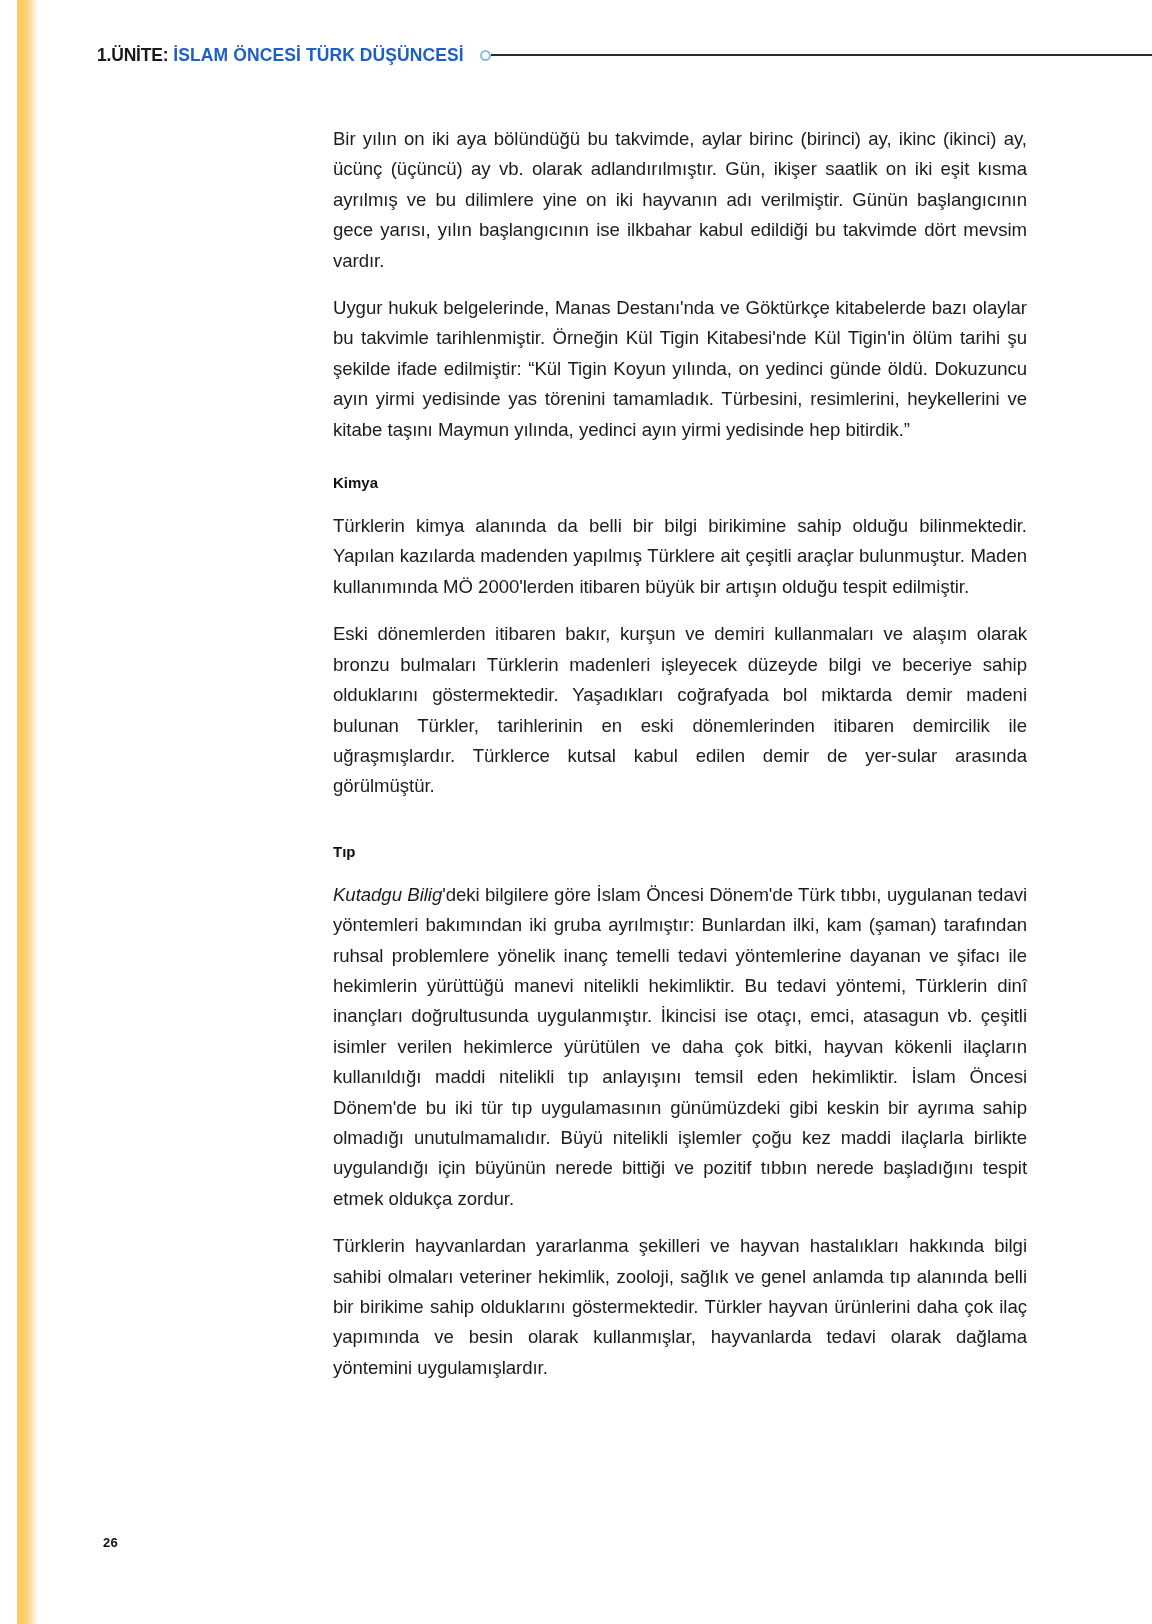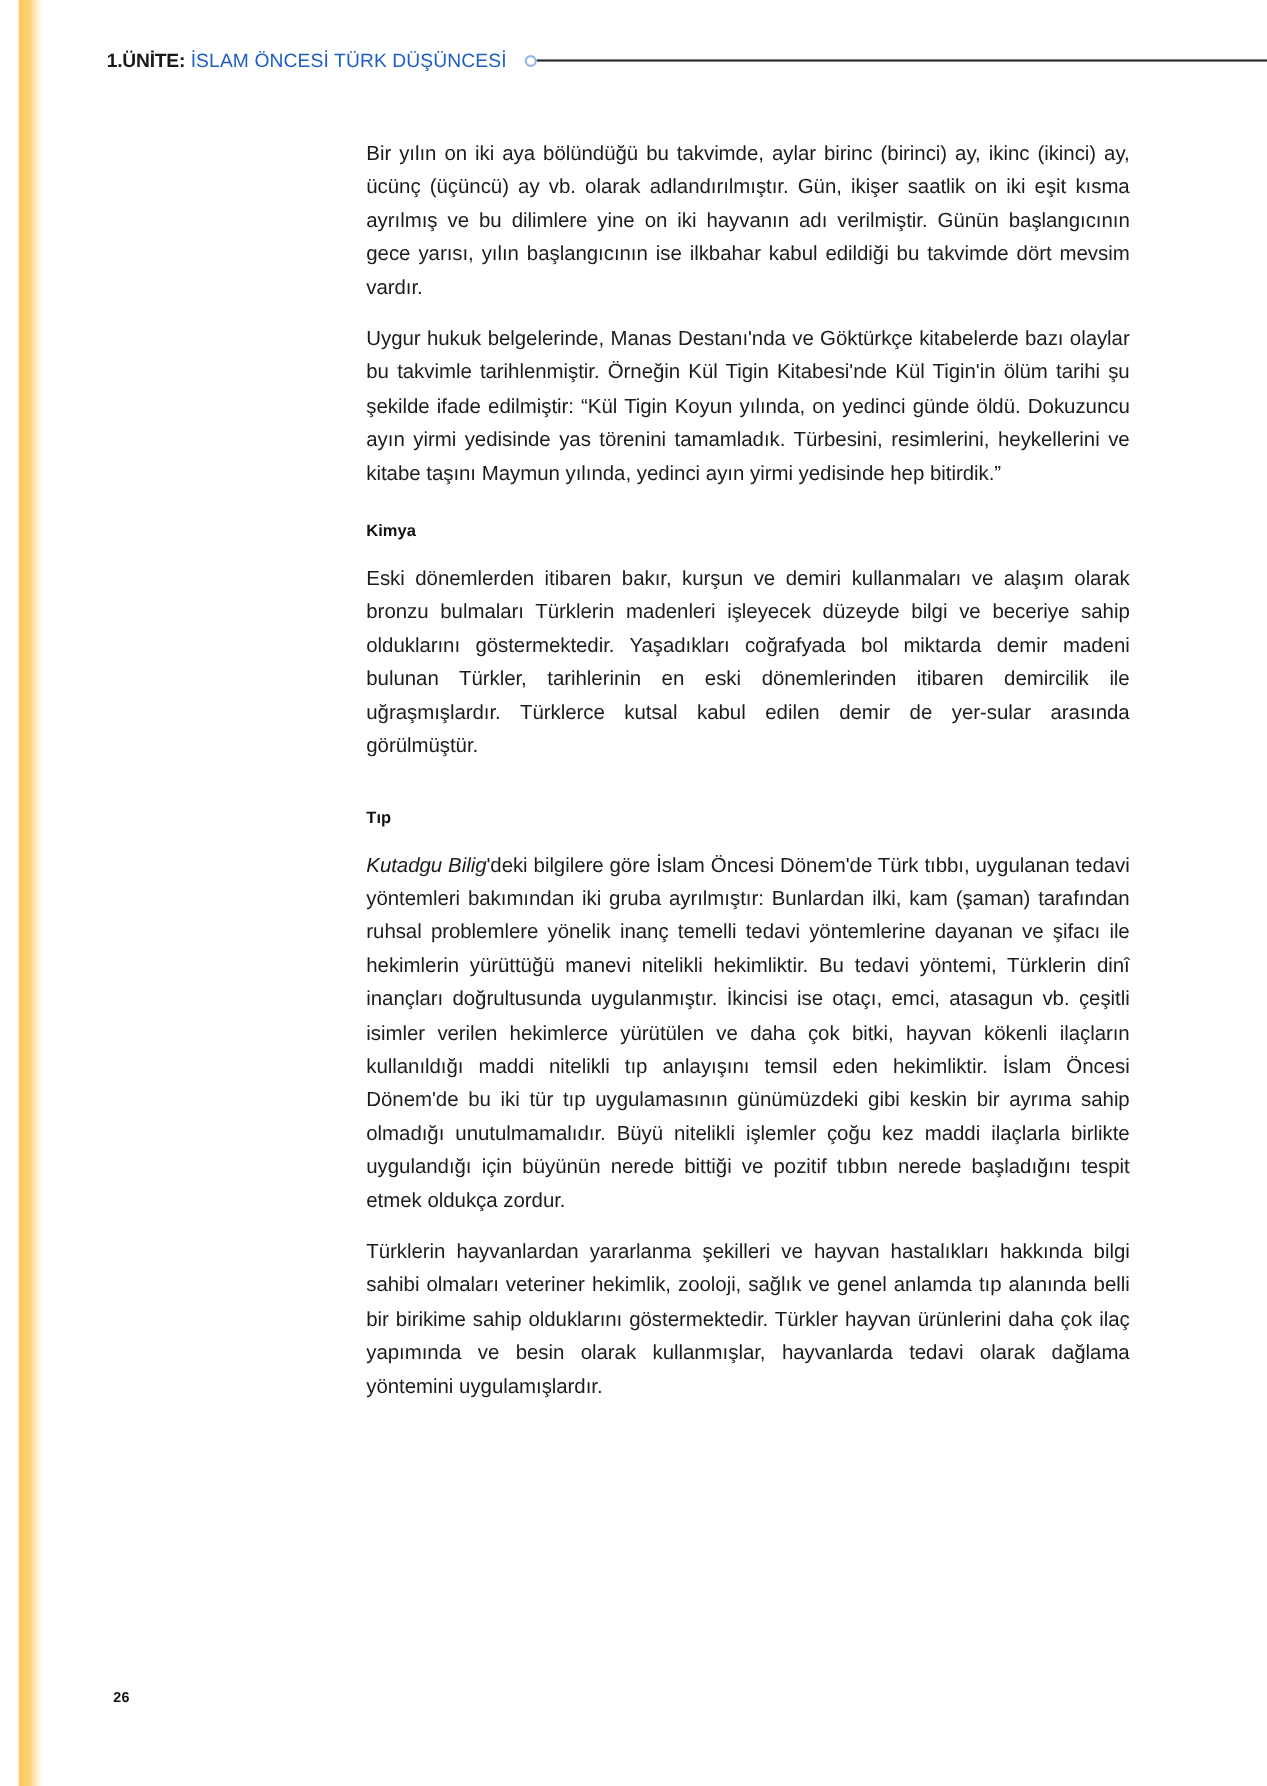--- a/index.html
+++ b/index.html
@@ -53,21 +53,21 @@
   }
   .unit-number {
     font-size: 17.5px;
     font-weight: bold;
     color: #1a1a1a;
     letter-spacing: -0.2px;
     white-space: pre;
   }
   .unit-title {
     font-size: 17.5px;
-    font-weight: normal;
+    font-weight: bold;
     color: #1f5fc4;
     letter-spacing: 0.1px;
     margin-left: 5px;
     white-space: pre;
   }
   .header-dot {
     width: 11px;
     height: 11px;
     border-radius: 50%;
     border: 2px solid #8fb9e8;
@@ -145,20 +145,21 @@
   </div>
 
   <div class="column">
 
     <p class="body-text">Bir yılın on iki aya bölündüğü bu takvimde, aylar birinc (birinci) ay, ikinc (ikinci) ay, ücünç (üçüncü) ay vb. olarak adlandırılmıştır. Gün, ikişer saatlik on iki eşit kısma ayrılmış ve bu dilimlere yine on iki hayvanın adı verilmiştir. Günün başlangıcının gece yarısı, yılın başlangıcının ise ilkbahar kabul edildiği bu takvimde dört mevsim vardır.</p>
 
     <p class="body-text">Uygur hukuk belgelerinde, Manas Destanı'nda ve Göktürkçe kitabelerde bazı olaylar bu takvimle tarihlenmiştir. Örneğin Kül Tigin Kitabesi'nde Kül Tigin'in ölüm tarihi şu şekilde ifade edilmiştir: “Kül Tigin Koyun yılında, on yedinci günde öldü. Dokuzuncu ayın yirmi yedisinde yas törenini tamamladık. Türbesini, resimlerini, heykellerini ve kitabe taşını Maymun yılında, yedinci ayın yirmi yedisinde hep bitirdik.”</p>
 
     <h3 class="section-heading">Kimya</h3>
 
+    <p class="body-text">Türklerin kimya alanında da belli bir bilgi birikimine sahip olduğu bilinmektedir. Yapılan kazılarda madenden yapılmış Türklere ait çeşitli araçlar bulunmuştur. Maden kullanımında MÖ 2000'lerden itibaren büyük bir artışın olduğu tespit edilmiştir.</p>
 
     <p class="body-text">Eski dönemlerden itibaren bakır, kurşun ve demiri kullanmaları ve alaşım olarak bronzu bulmaları Türklerin madenleri işleyecek düzeyde bilgi ve beceriye sahip olduklarını göstermektedir. Yaşadıkları coğrafyada bol miktarda demir madeni bulunan Türkler, tarihlerinin en eski dönemlerinden itibaren demircilik ile uğraşmışlardır. Türklerce kutsal kabul edilen demir de yer-sular arasında görülmüştür.</p>
 
     <h3 class="section-heading tight-top">Tıp</h3>
 
     <p class="body-text"><em class="work-title">Kutadgu Bilig</em><span>'deki bilgilere göre İslam Öncesi Dönem'de Türk tıbbı, uygulanan tedavi yöntemleri bakımından iki gruba ayrılmıştır: Bunlardan ilki, kam (şaman) tarafından ruhsal problemlere yönelik inanç temelli tedavi yöntemlerine dayanan ve şifacı ile hekimlerin yürüttüğü manevi nitelikli hekimliktir. Bu tedavi yöntemi, Türklerin dinî inançları doğrultusunda uygulanmıştır. İkincisi ise otaçı, emci, atasagun vb. çeşitli isimler verilen hekimlerce yürütülen ve daha çok bitki, hayvan kökenli ilaçların kullanıldığı maddi nitelikli tıp anlayışını temsil eden hekimliktir. İslam Öncesi Dönem'de bu iki tür tıp uygulamasının günümüzdeki gibi keskin bir ayrıma sahip olmadığı unutulmamalıdır. Büyü nitelikli işlemler çoğu kez maddi ilaçlarla birlikte uygulandığı için büyünün nerede bittiği ve pozitif tıbbın nerede başladığını tespit etmek oldukça zordur.</span></p>
 
     <p class="body-text">Türklerin hayvanlardan yararlanma şekilleri ve hayvan hastalıkları hakkında bilgi sahibi olmaları veteriner hekimlik, zooloji, sağlık ve genel anlamda tıp alanında belli bir birikime sahip olduklarını göstermektedir. Türkler hayvan ürünlerini daha çok ilaç yapımında ve besin olarak kullanmışlar, hayvanlarda tedavi olarak dağlama yöntemini uygulamışlardır.</p>
 
   </div>

